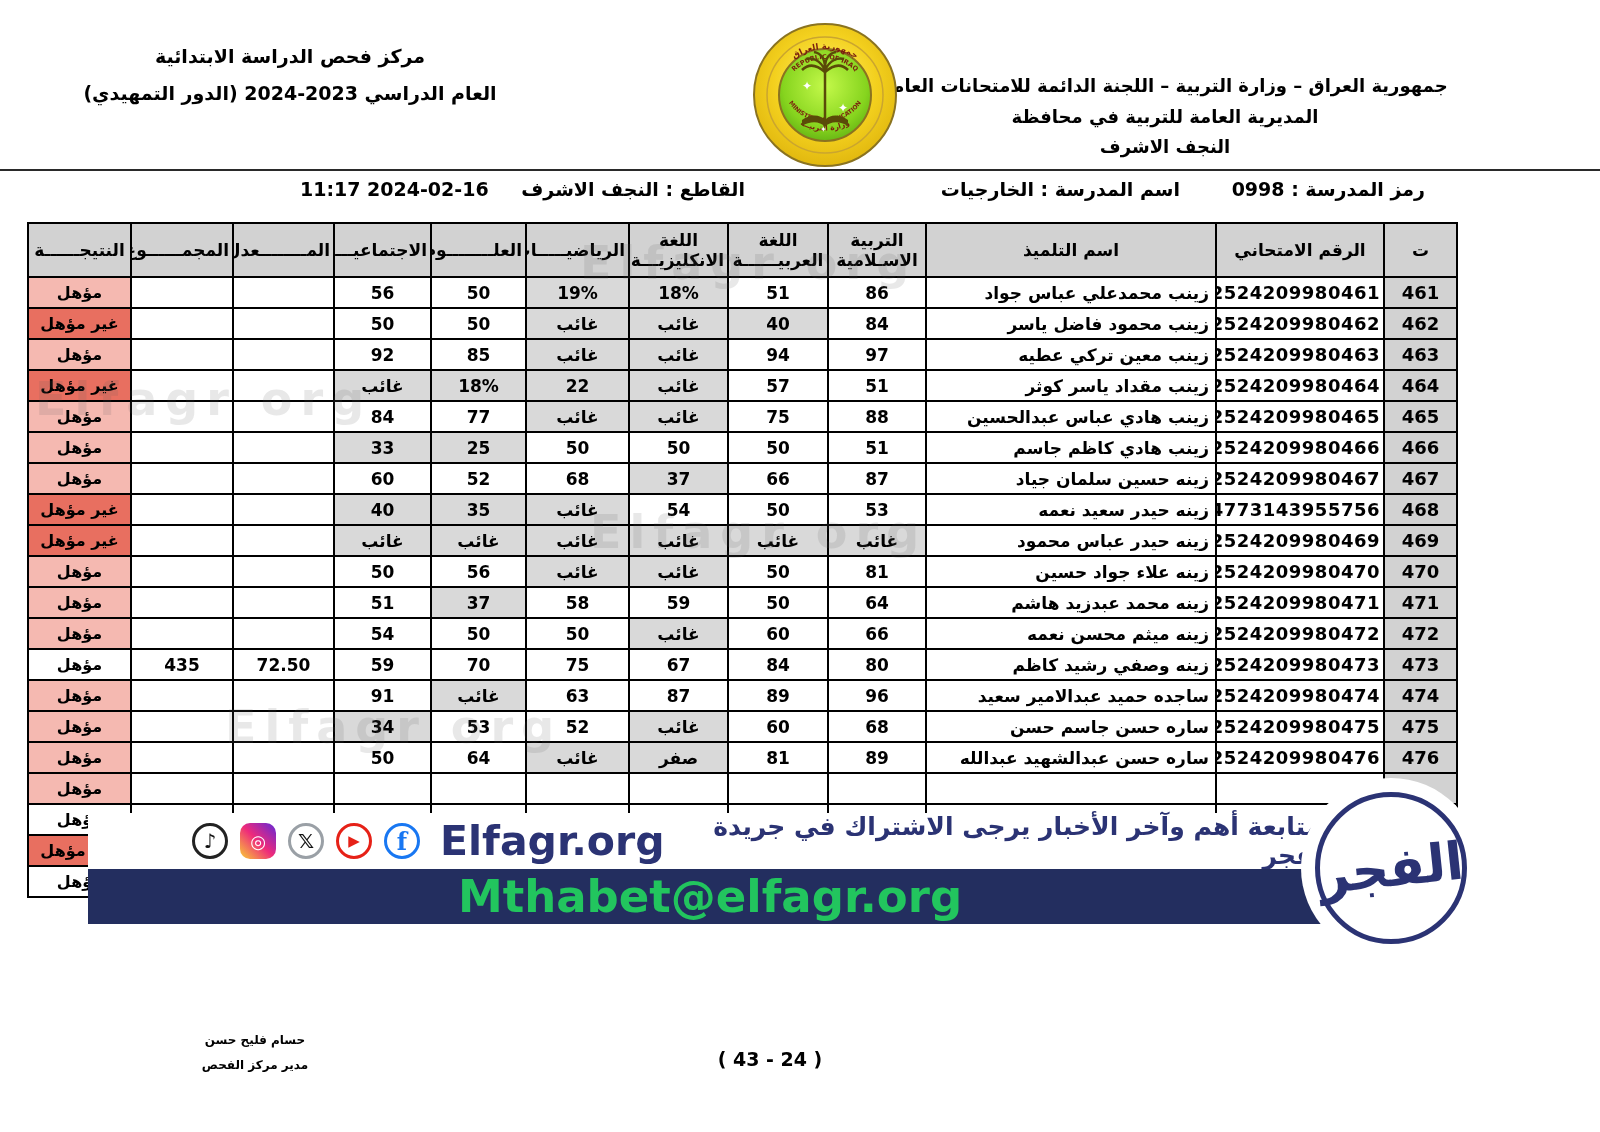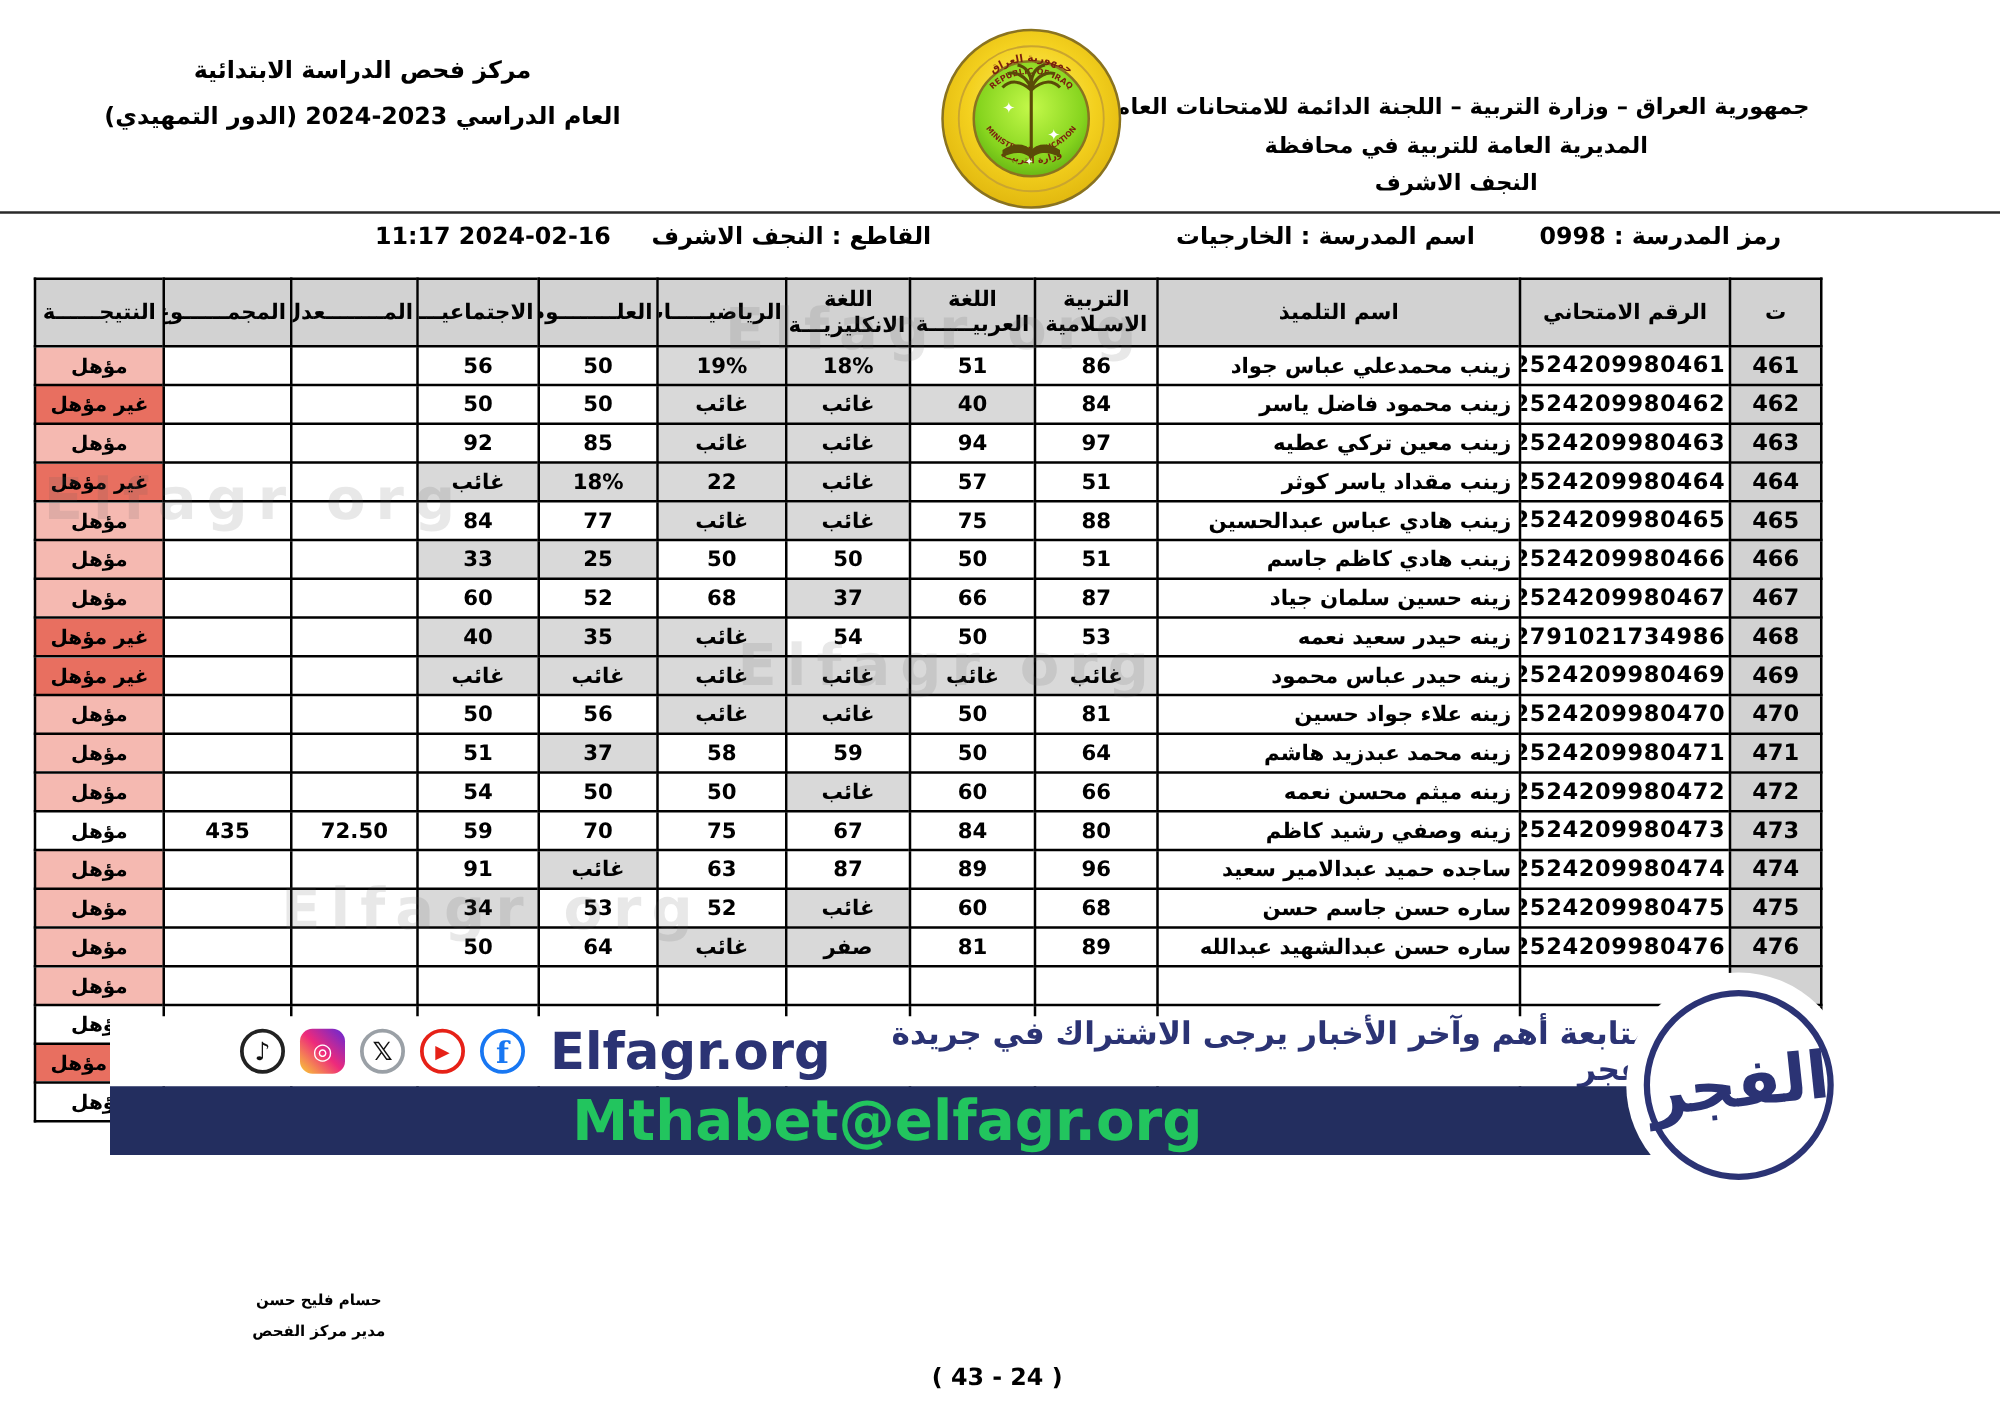--- a/index.html
+++ b/index.html
@@ -58,22 +58,22 @@
           color:#fff;font-size:18px;}
   .ico-tk{border:3px solid #222;color:#111;font-size:20px;background:#fff;}
   .fajr-logo{position:absolute;left:1315px;top:792px;width:152px;height:152px;border-radius:50%;
              background:#fff;border:5px solid #2b3374;box-shadow:0 0 0 14px #ffffff;z-index:6;
              display:flex;align-items:center;justify-content:center;box-sizing:border-box;}
   .fajr-logo span{font-size:52px;font-weight:bold;color:#2b3374;transform:rotate(-6deg);
                   font-family:"DejaVu Sans",sans-serif;}
   
   .sig{position:absolute;left:150px;top:1028px;width:210px;text-align:center;font-weight:bold;
        font-size:12px;direction:rtl;line-height:2.1;}
-  .pageno{position:absolute;left:690px;top:1048px;width:160px;text-align:right;
-          font-weight:bold;font-size:19px;direction:ltr;margin-top:43px;}
+  .pageno{position:absolute;left:690px;top:1048px;width:160px;text-align:center;
+          font-weight:bold;font-size:19px;direction:ltr;}
 </style>
 </head>
 <body>
 
 <div class="page">
 
   <div class="hdr-left">
     <div>مركز فحص الدراسة الابتدائية</div>
     <div>العام الدراسي  2023-2024 (الدور التمهيدي)</div>
   </div>
@@ -266,21 +266,21 @@
             <td class="c-val gray">37</td>
             <td class="c-val">68</td>
             <td class="c-val">52</td>
             <td class="c-val">60</td>
             <td class="c-val"></td>
             <td class="c-val"></td>
             <td class="c-res res-pink">مؤهل</td>
           </tr>
           <tr>
             <td class="c-ser">468</td>
-            <td class="c-exam">2791021734986</td>
+            <td class="c-exam">4773143955756</td>
             <td class="c-name">زينه حيدر سعيد نعمه</td>
             <td class="c-val">53</td>
             <td class="c-val">50</td>
             <td class="c-val">54</td>
             <td class="c-val gray">غائب</td>
             <td class="c-val gray">35</td>
             <td class="c-val gray">40</td>
             <td class="c-val"></td>
             <td class="c-val"></td>
             <td class="c-res res-red">غير مؤهل</td>

